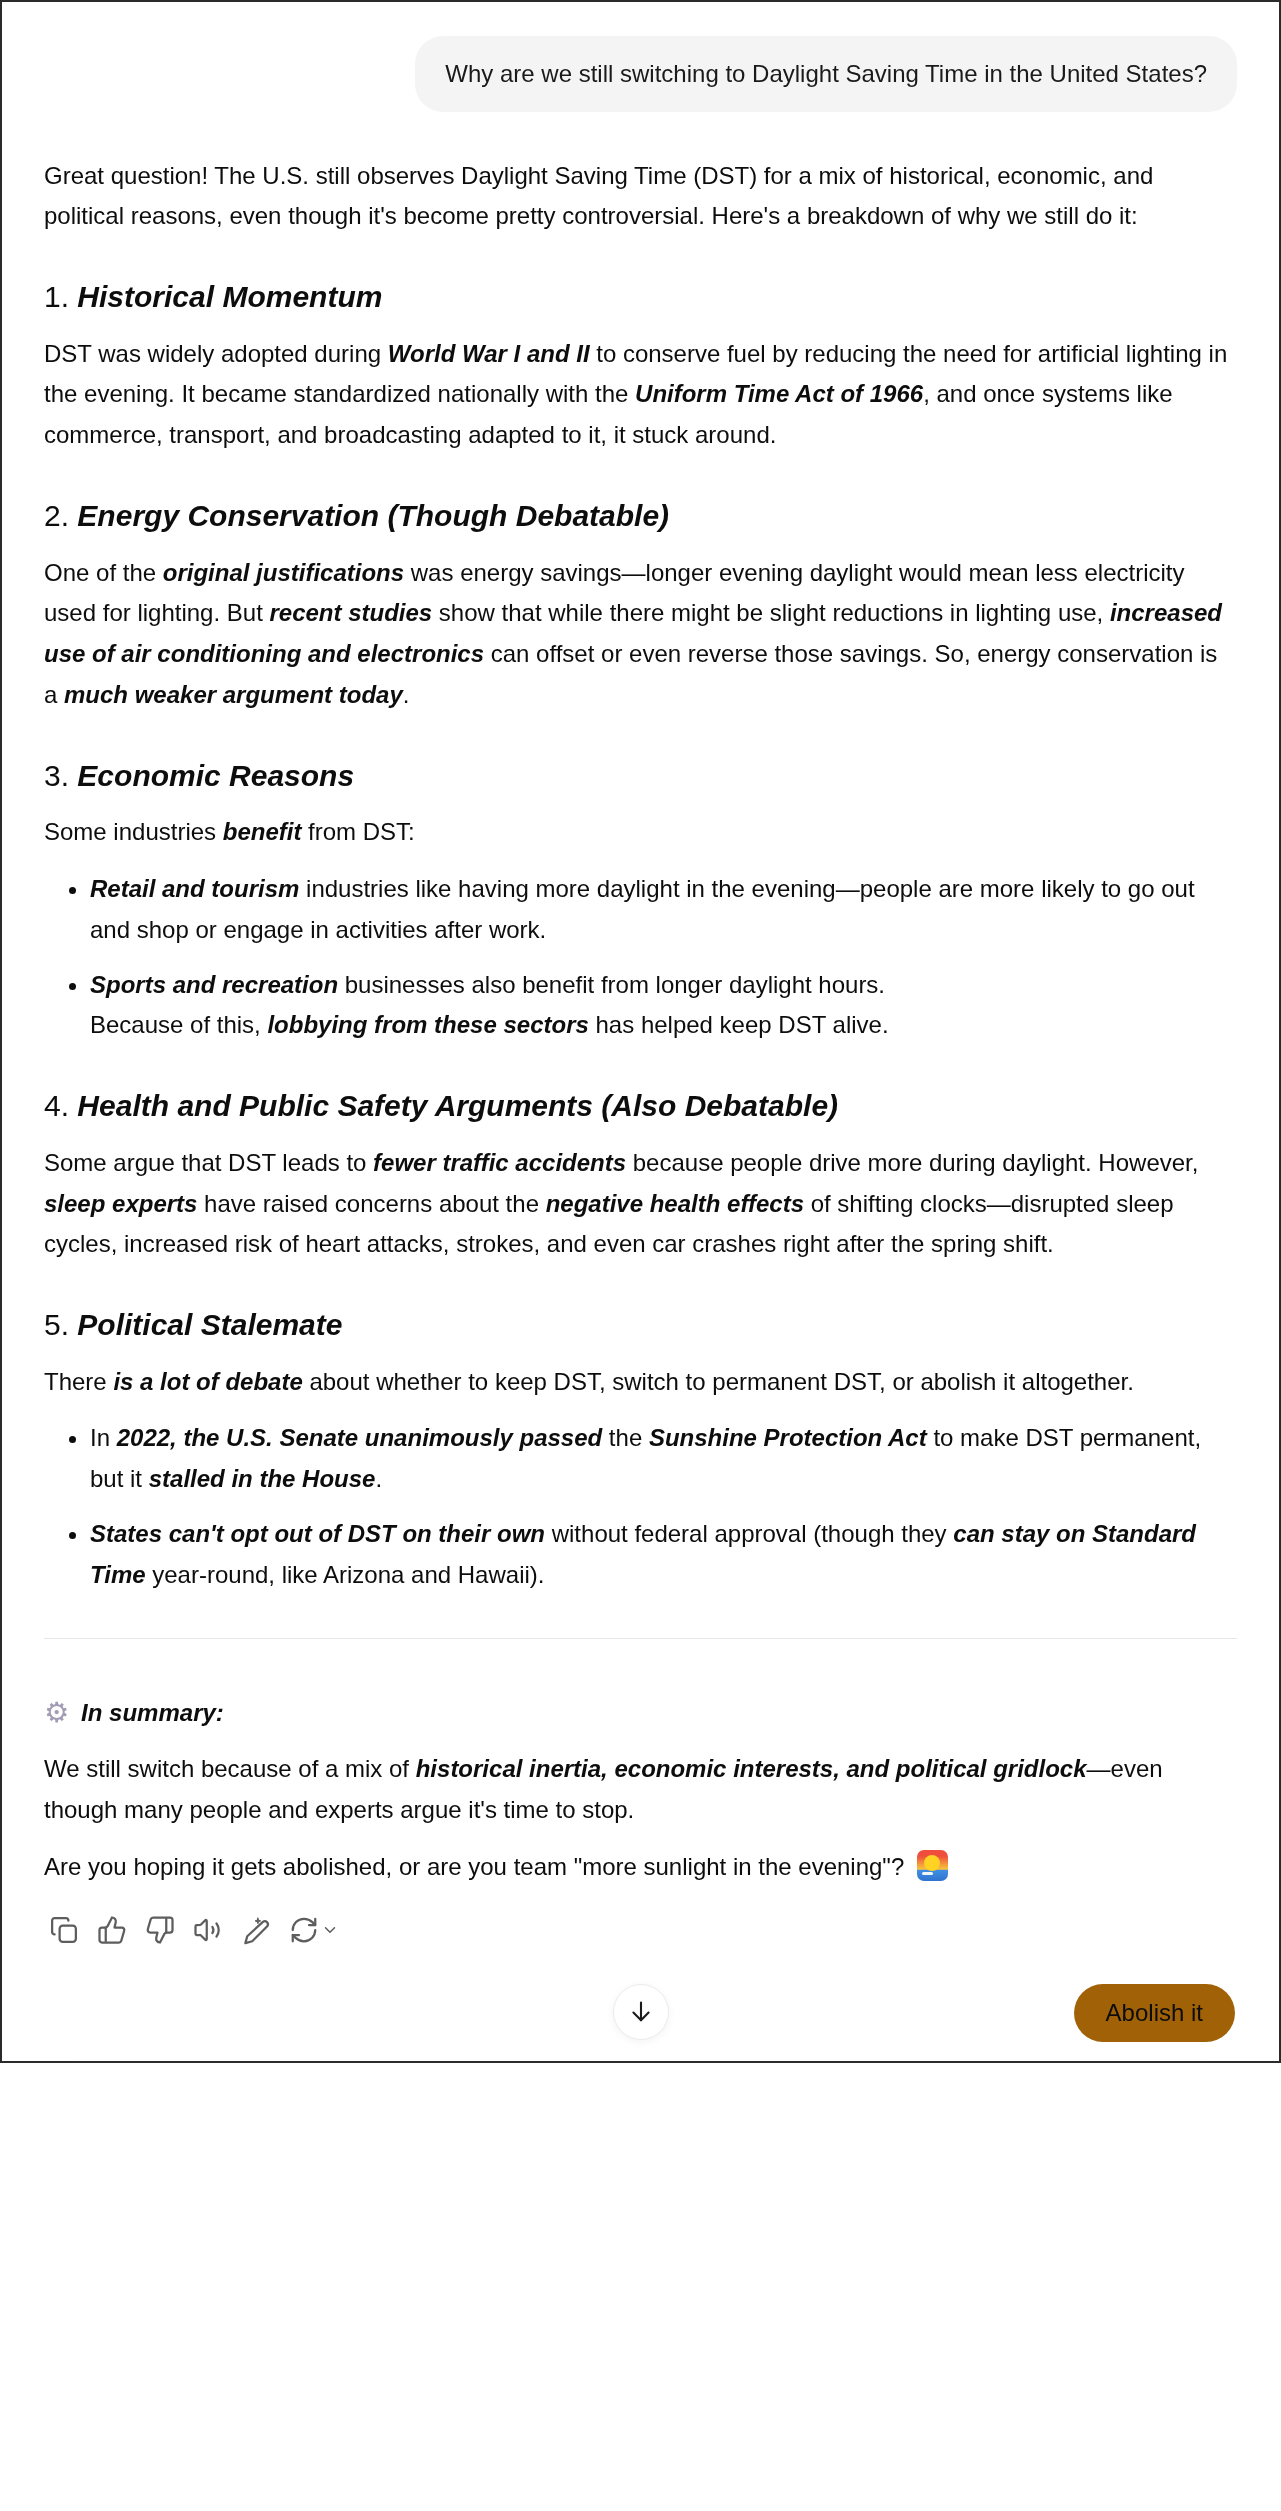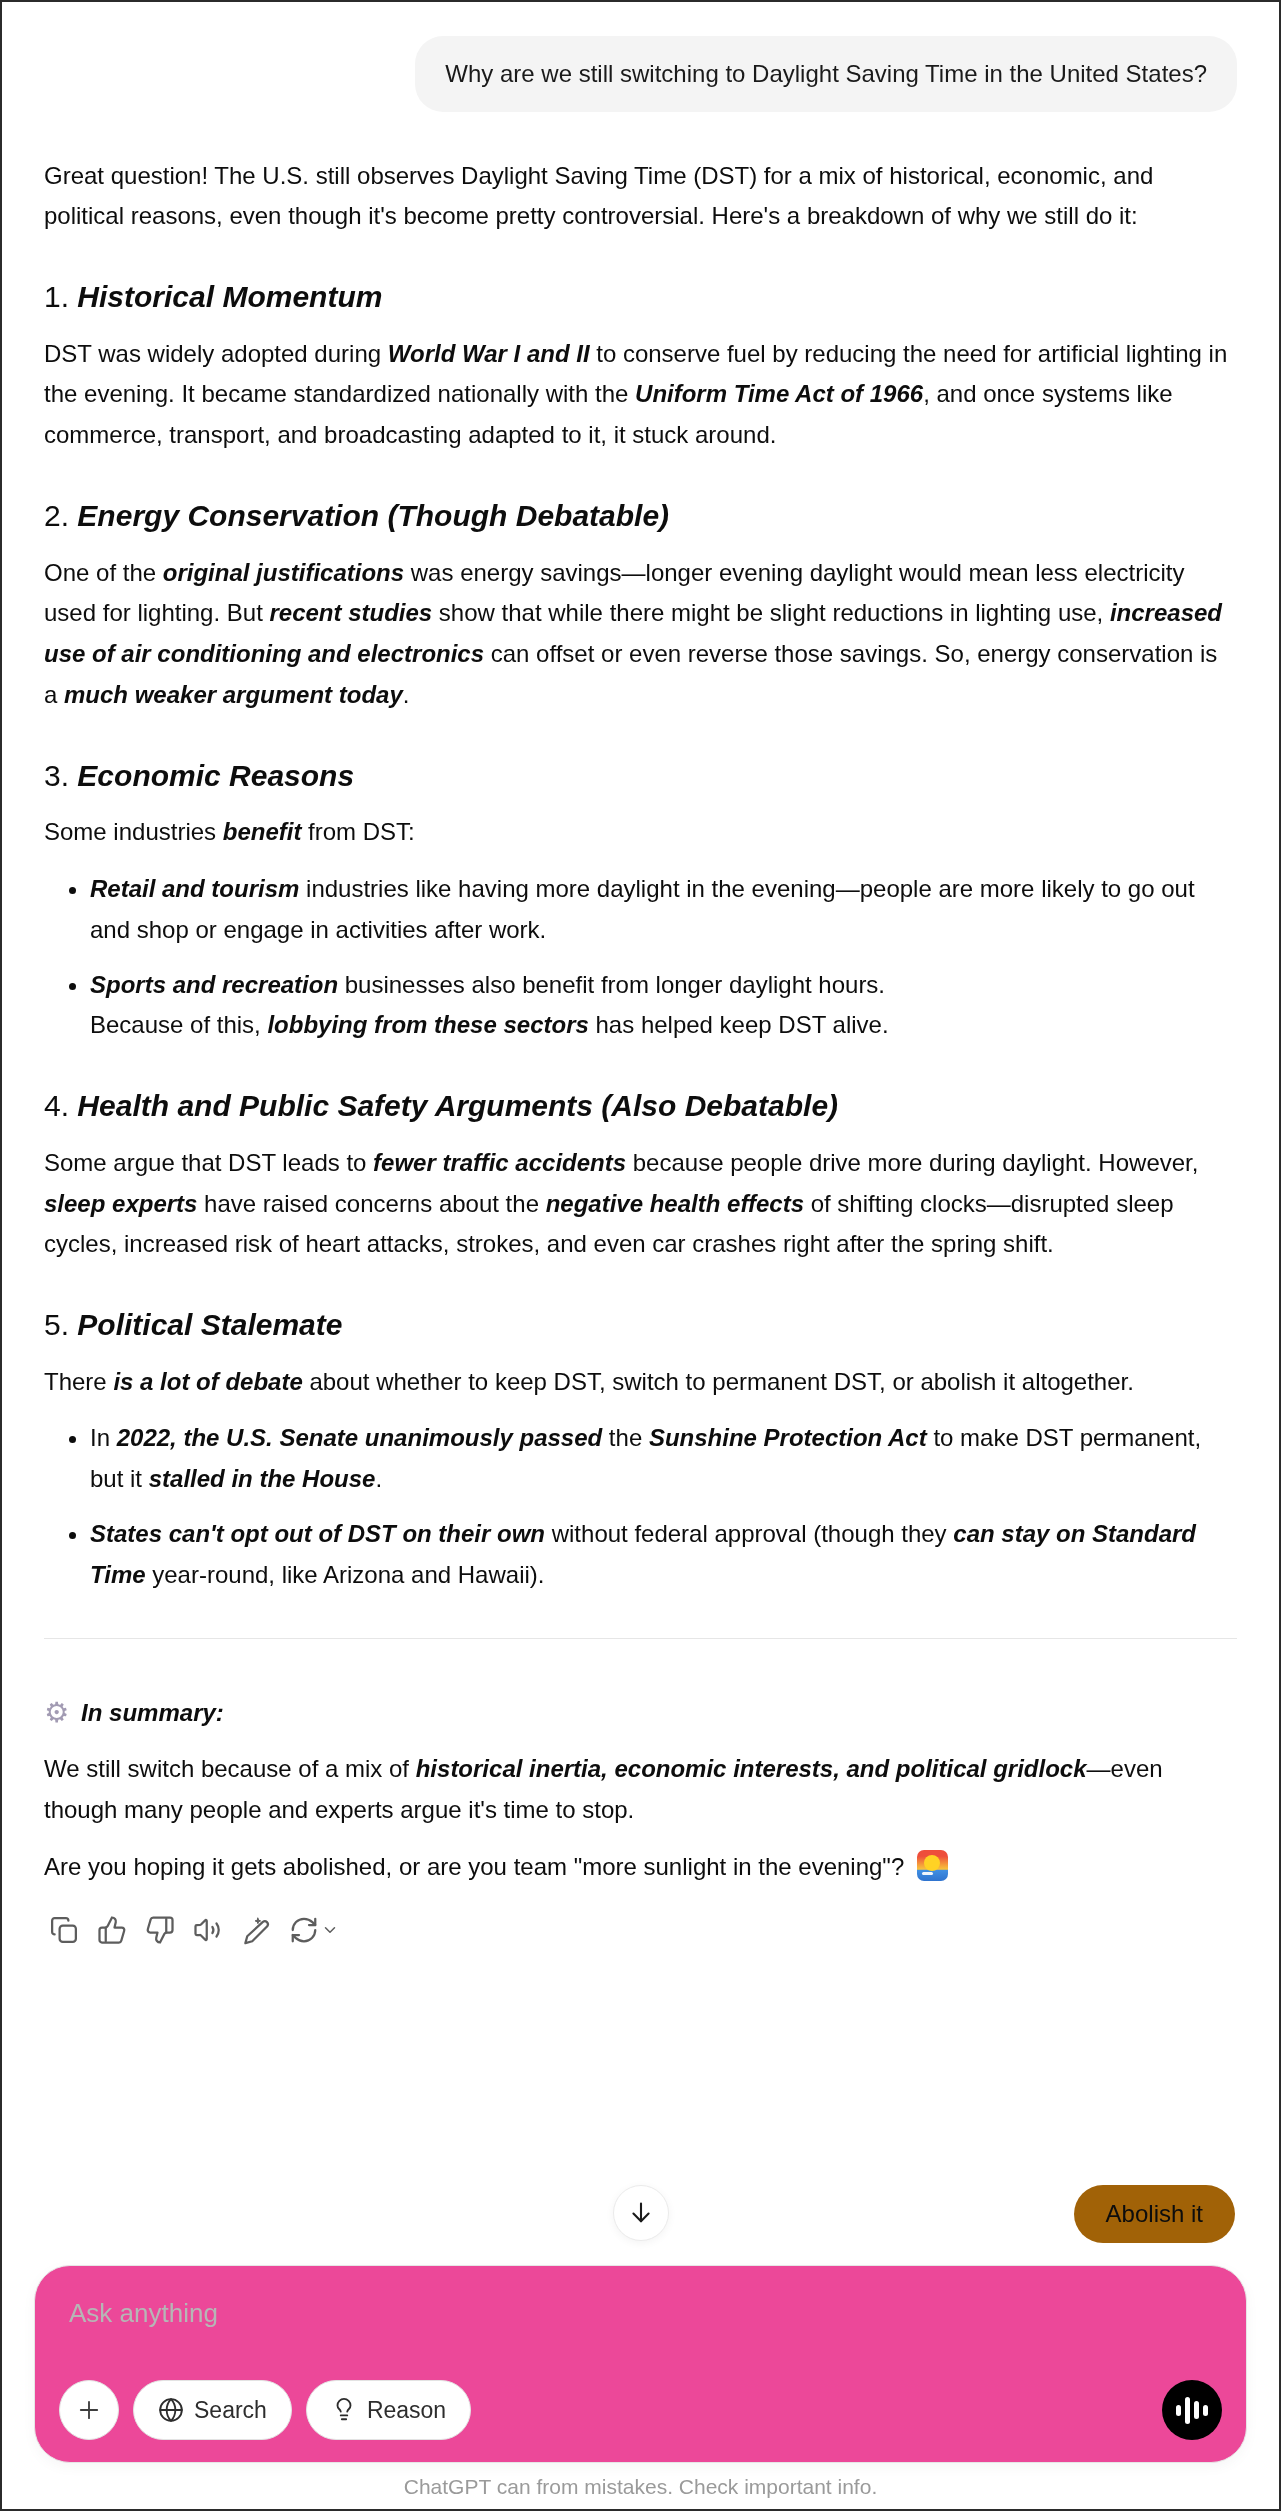--- a/index.html
+++ b/index.html
@@ -1,17 +1,17 @@
 <!DOCTYPE html>
 <html><head>
 <meta charset="utf-8">
 <style>
   html,body{margin:0;padding:0;background:#fff;}
   .page{
-    width:1281px;height:2511px;box-sizing:border-box;border:2px solid #2b2b2b;
+    width:1281px;height:2063px;box-sizing:border-box;border:2px solid #2b2b2b;
     font-family:"Liberation Sans",sans-serif;color:#0d0d0d;background:#fff;
     display:flex;flex-direction:column;overflow:hidden;position:relative;
   }
   .chat-column{padding:0 42px;}
   .user-row{display:flex;justify-content:flex-end;margin-top:34px;}
   .user-bubble{
     background:#f4f4f4;border-radius:28px;padding:18px 30px;max-width:790px;
     font-size:24px;line-height:1.65;color:#1a1a1a;
   }
   .assistant{margin-top:44px;font-size:24px;line-height:1.7;}

